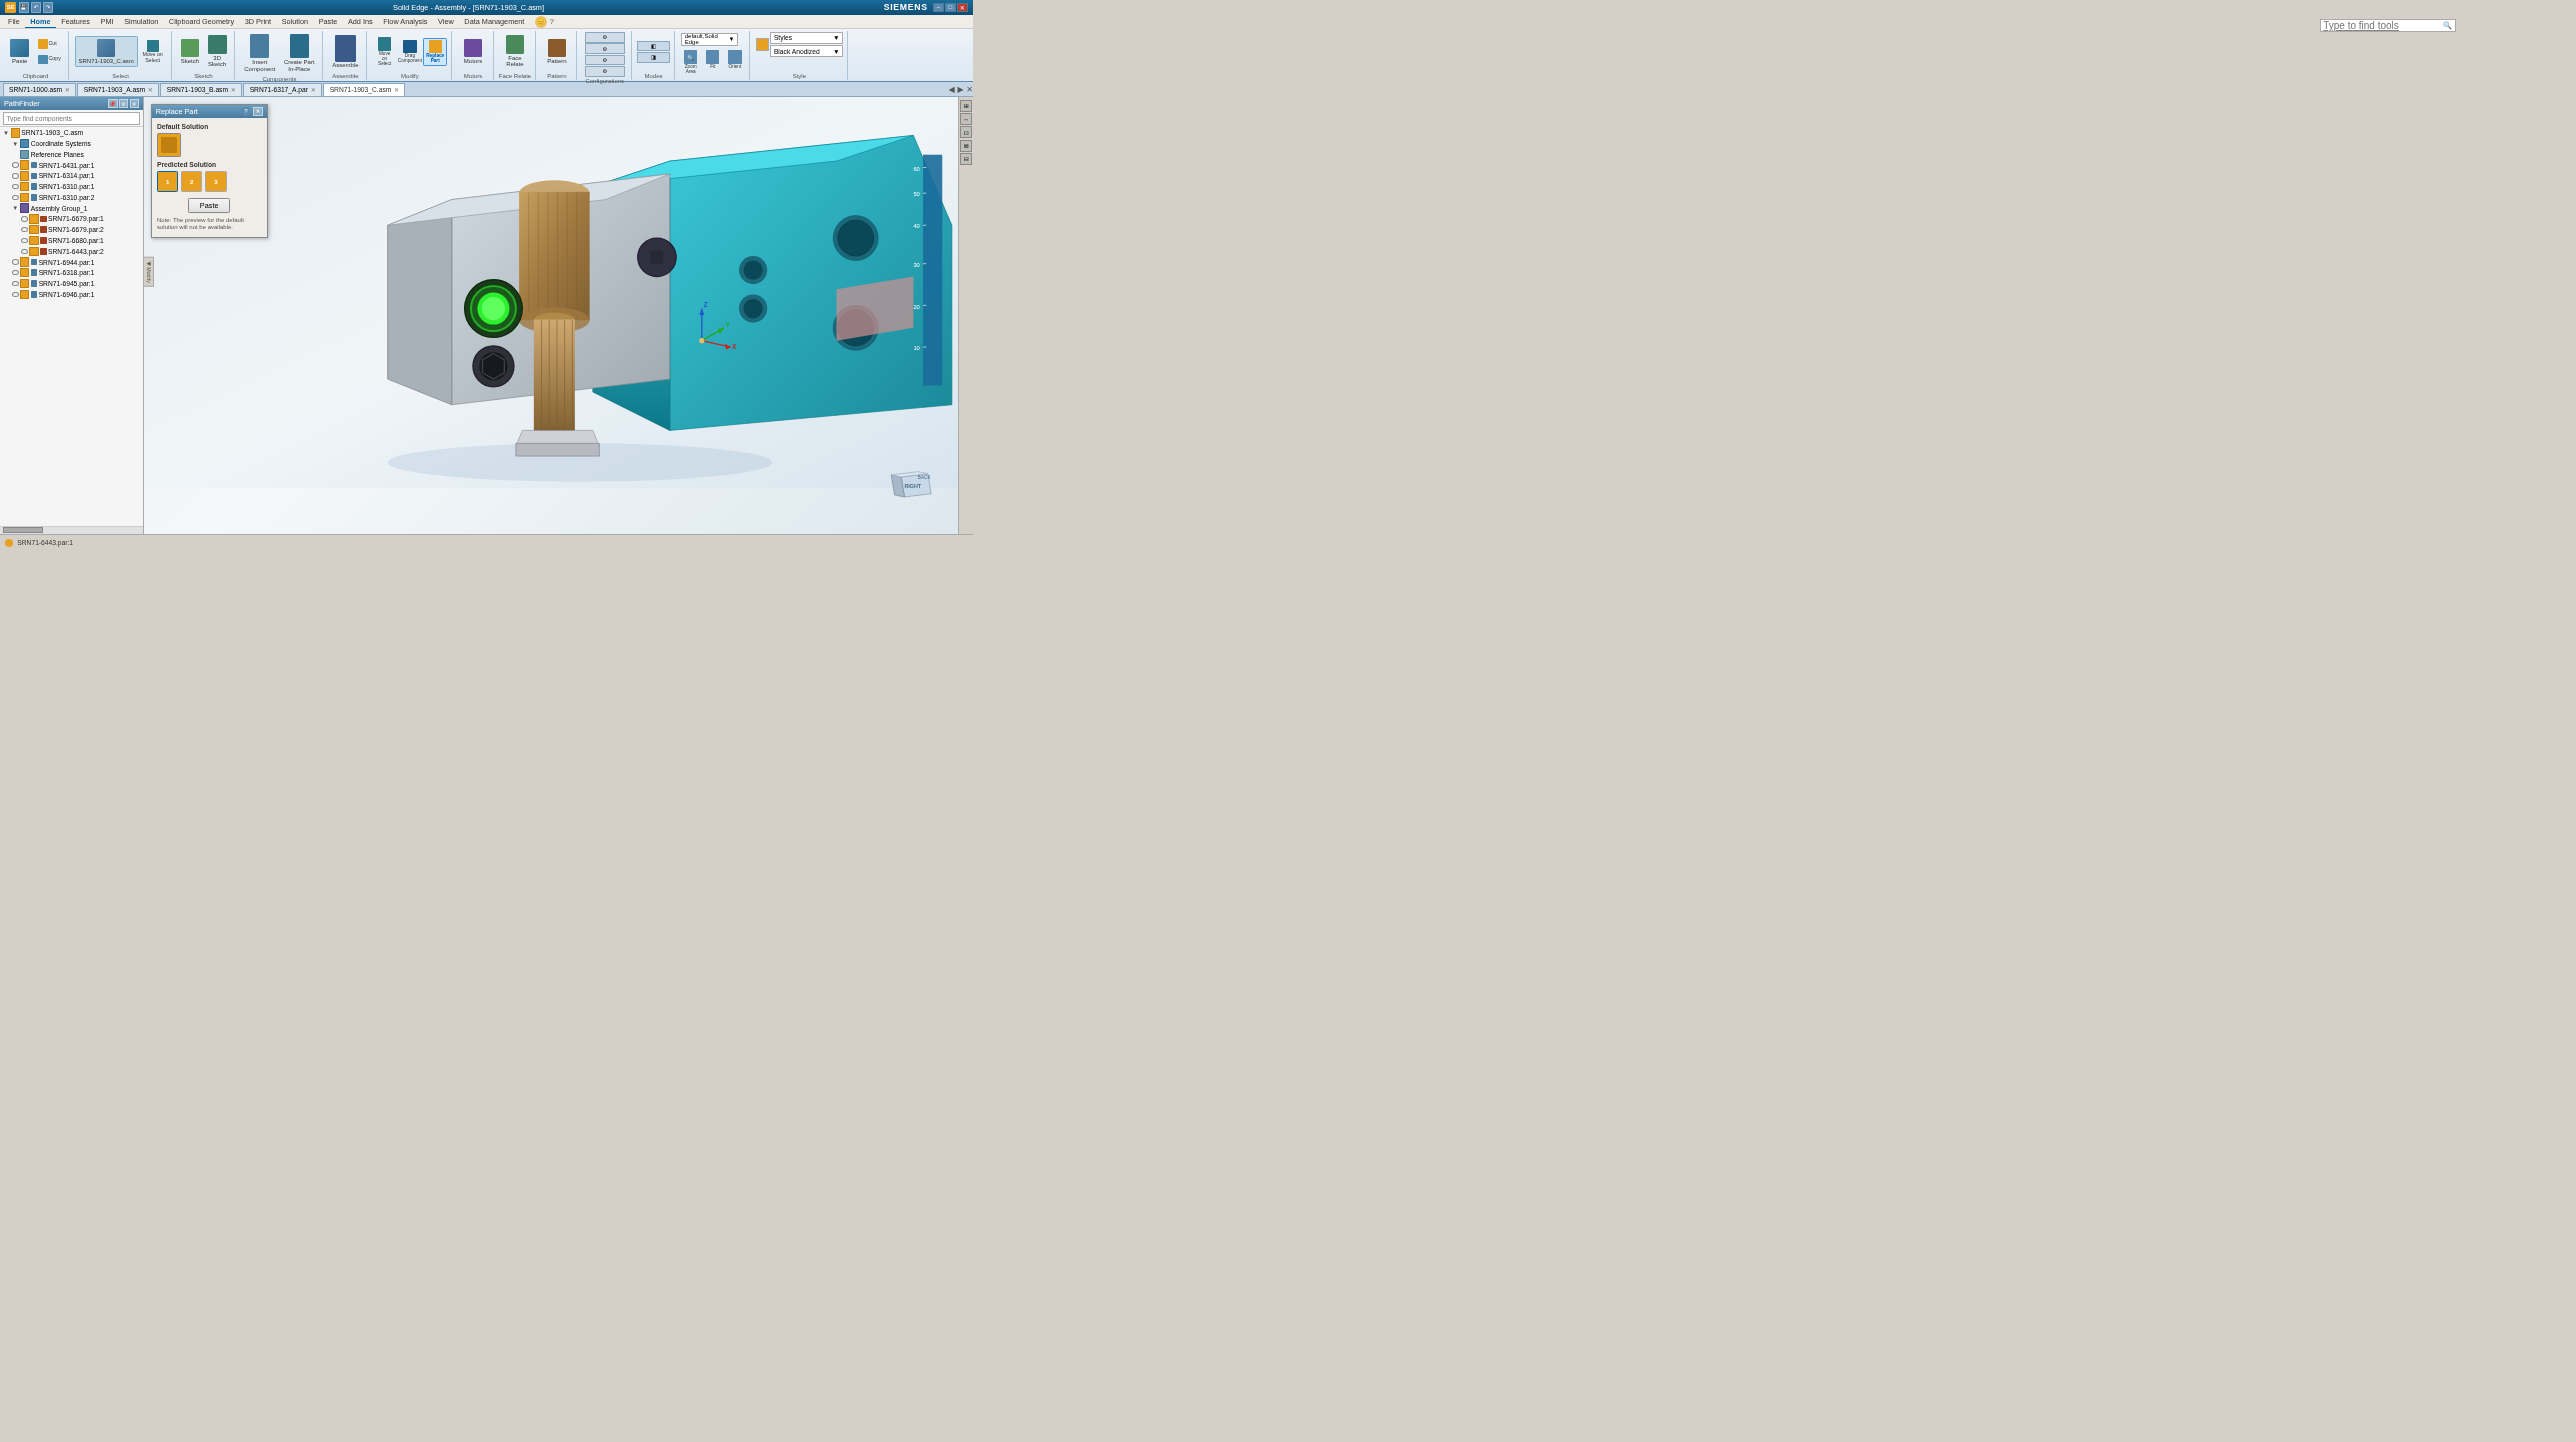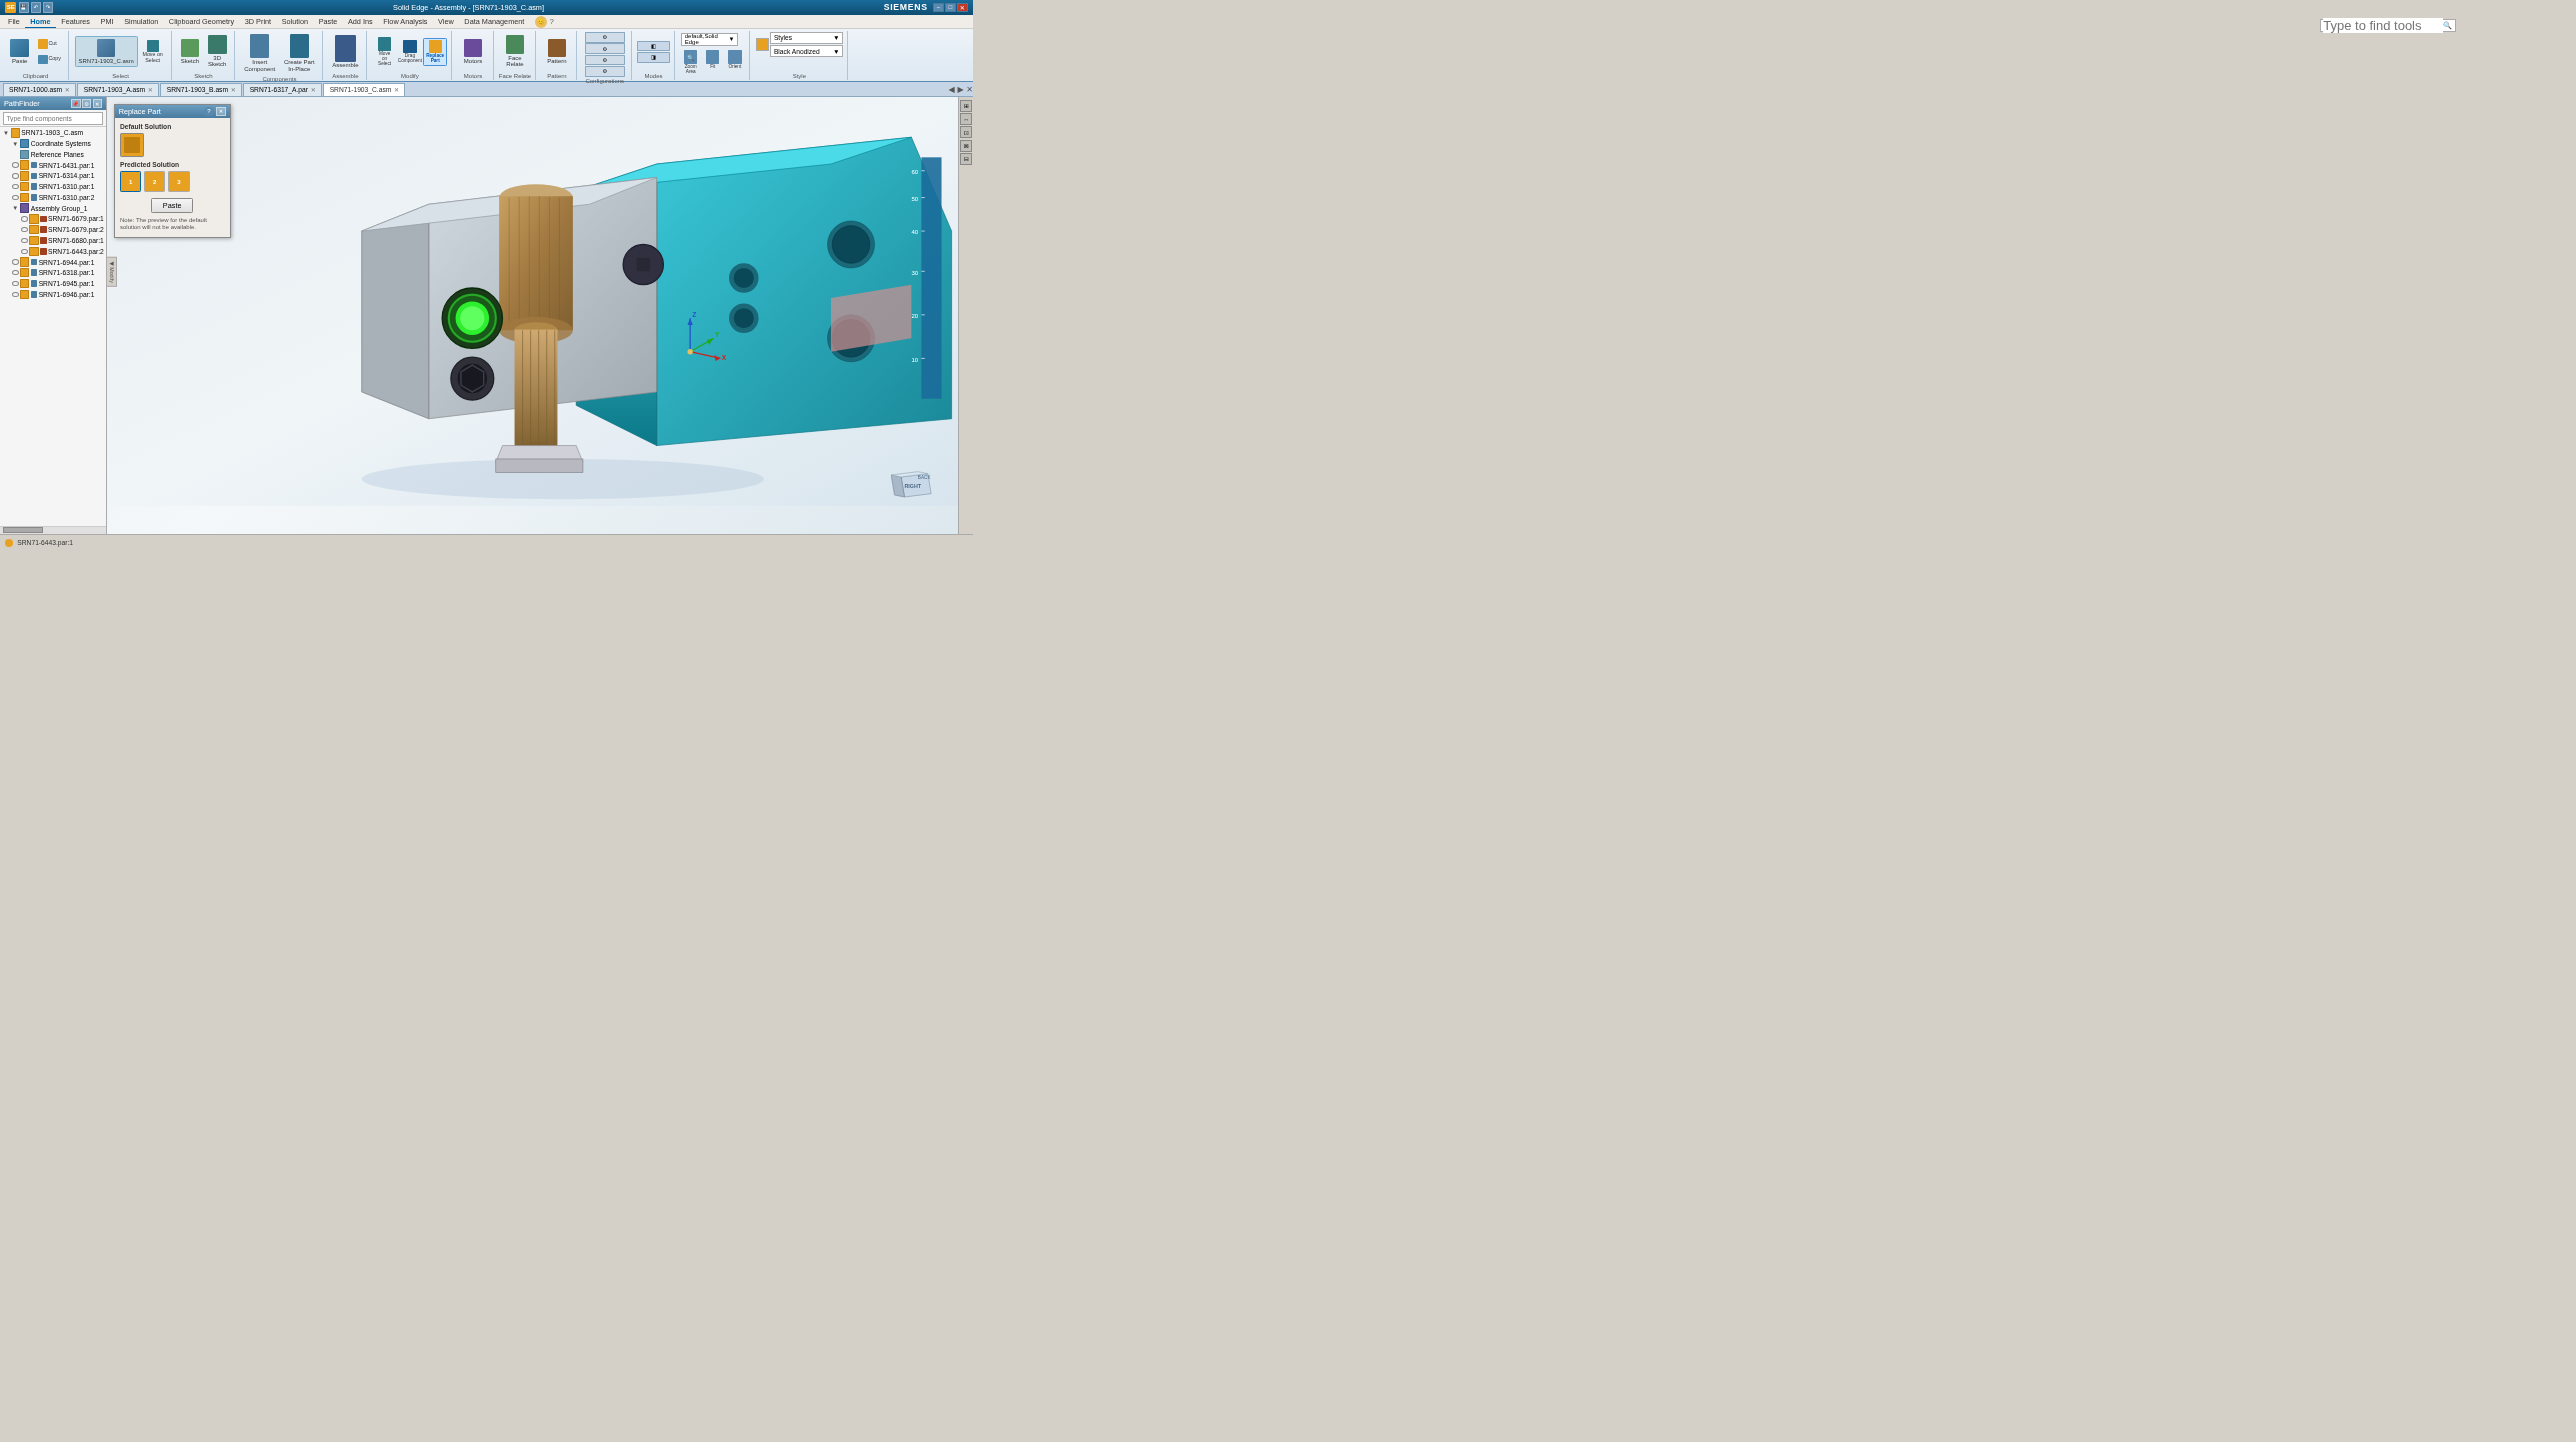--- a/index.html
+++ b/index.html
@@ -88,21 +88,21 @@
       position: absolute;
       top: 18.7px;
       right: 120px;
       display: flex;
       align-items: center;
       background: white;
       border: 0.7px solid #aaa;
       height: 13.4px;
       padding: 0 2.7px;
     }
-    #top-search input { border: none; outline: none; font-size: 13px; width: 120px; color: #888; }
+    #top-search input { border: none; outline: none; font-size: 10px; width: 120px; color: #888; text-decoration: underline; }
 
     
     #tabbar {
       height: 14.7px;
       background: #c5d5e5;
       display: flex;
       align-items: center;
       border-bottom: 0.7px solid #8aa8c0;
       padding-left: 2.7px;
     }
@@ -124,21 +124,21 @@
 
     
     #main-layout {
       display: flex;
       height: calc(547px - 14.7px - 14.7px - 53px - 14.7px - 13.4px);
       position: relative;
     }
 
     
     #pathfinder {
-      width: 107px;
+      width: 144px;
       background: #f5f5f5;
       border-right: 0.7px solid #aaa;
       display: flex;
       flex-direction: column;
     }
     #pathfinder-header {
       background: linear-gradient(to bottom, #6a9cbf, #4a7ca0);
       color: white;
       padding: 1.3px 4px;
       font-size: 7.3px;

